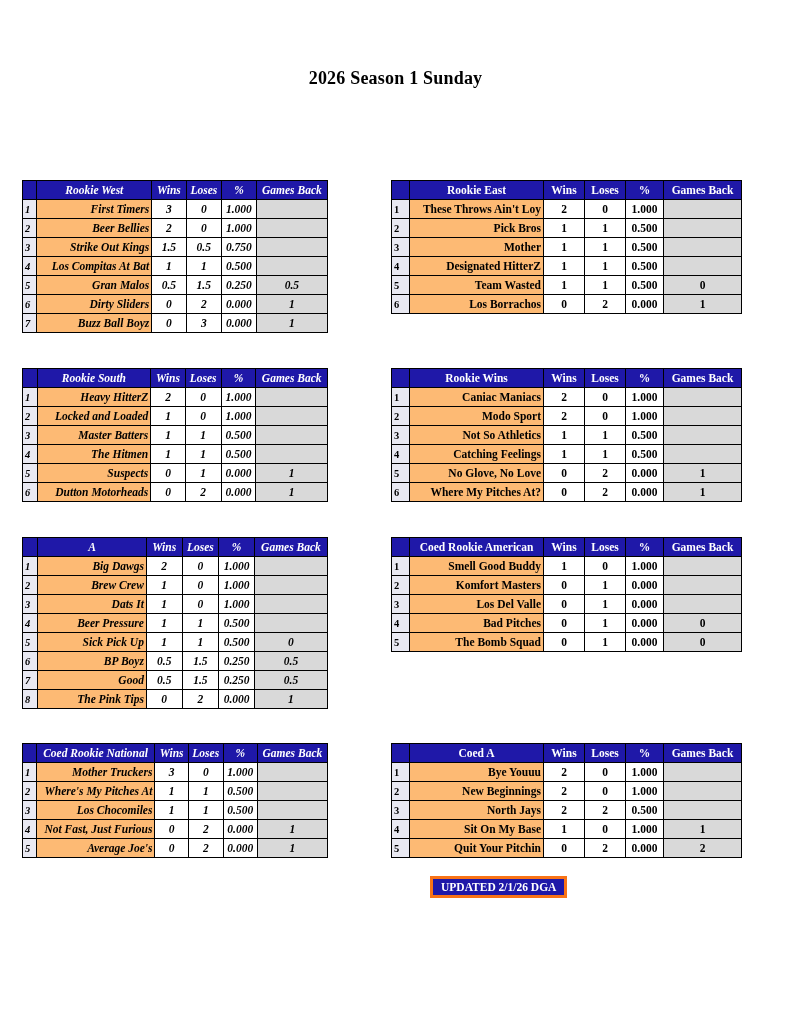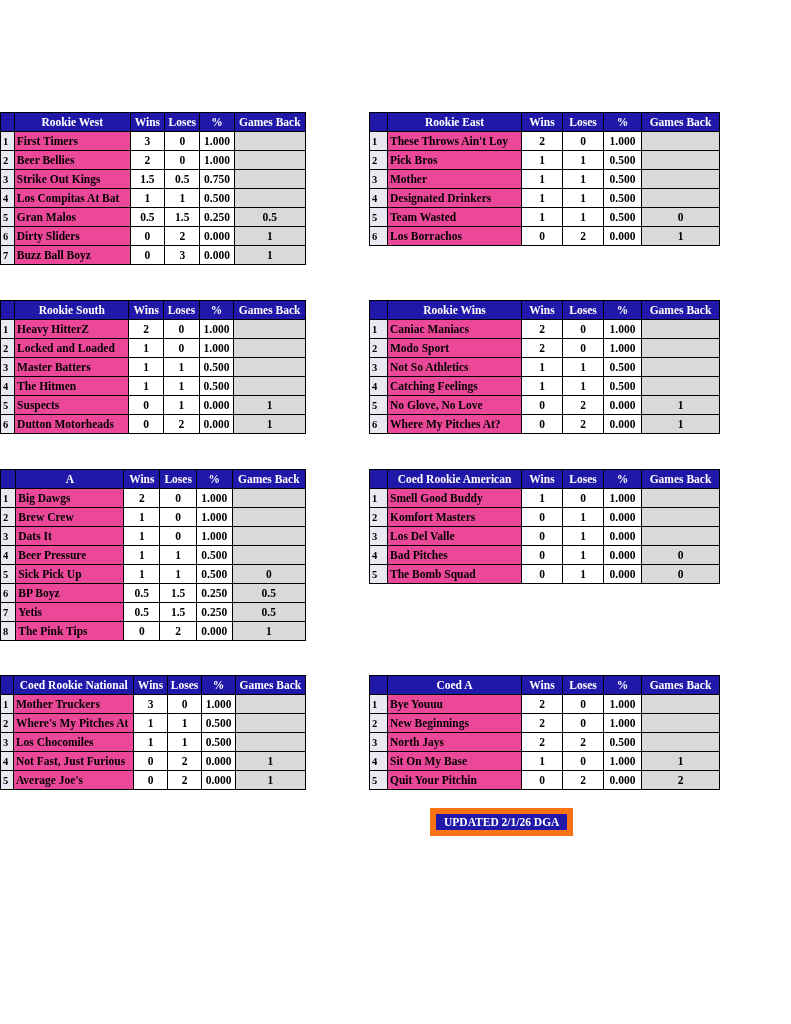--- a/index.html
+++ b/index.html
@@ -36,20 +36,22 @@
     left: 0;
     width: 791px;
   }
   .row-band {
     display: flex;
     justify-content: flex-start;
     margin-bottom: 0;
   }
   .col-left {
     width: 306px;
+    margin-left: 22px;
+    font-style: italic;
   }
   .col-right {
     width: 374px;
     margin-left: 63px;
   }
   table.standings {
     border-collapse: collapse;
     font-size: 11.5px;
     table-layout: fixed;
   }
@@ -74,40 +76,40 @@
     color: #ffffff;
   }
   td.rank {
     width: 13px;
     text-align: left;
     background: #e9e9f2;
     font-size: 10.5px;
     padding-left: 2px;
   }
   td.team {
-    text-align: left;
-    background: #ec4899;
+    text-align: right;
+    background: #fdba74;
     padding-left: 3px;
   }
   td.num {
     text-align: center;
     background: #ffffff;
   }
   td.gb {
     text-align: center;
     background: #d9d9d9;
   }
   .updated-wrap {
     position: absolute;
     left: 430px;
     top: 808px;
   }
   .updated {
     display: inline-block;
-    border: 6px solid #f97316;
+    border: 3px solid #f97316;
     background: #1f18a8;
     color: #ffffff;
     font-size: 11.5px;
     font-weight: bold;
     padding: 2px 8px;
     text-align: center;
   }
   
   .w-left col.c-rank { width: 13px; }
   .w-left col.c-team { width: 126px; }
@@ -121,20 +123,21 @@
   .w-right col.c-w    { width: 41px; }
   .w-right col.c-l    { width: 41px; }
   .w-right col.c-pct  { width: 38px; }
   .w-right col.c-gb   { width: 78px; }
 </style>
 </head>
 <body>
 
 <div class="page">
 
+  <div class="page-title">2026 Season 1 Sunday</div>
 
   <div class="grid" id="tables-grid">
       <div class="row-band" style="position: absolute; top: 0px; left: 0px;">
         <div class="col-left">
           <table class="standings w-left">
             <colgroup>
               <col class="c-rank">
               <col class="c-team">
               <col class="c-w">
               <col class="c-l">
@@ -251,21 +254,21 @@
               <tr>
                 <td class="rank">3</td>
                 <td class="team">Mother</td>
                 <td class="num">1</td>
                 <td class="num">1</td>
                 <td class="num">0.500</td>
                 <td class="gb"></td>
               </tr>
               <tr>
                 <td class="rank">4</td>
-                <td class="team">Designated Drinkers</td>
+                <td class="team">Designated HitterZ</td>
                 <td class="num">1</td>
                 <td class="num">1</td>
                 <td class="num">0.500</td>
                 <td class="gb"></td>
               </tr>
               <tr>
                 <td class="rank">5</td>
                 <td class="team">Team Wasted</td>
                 <td class="num">1</td>
                 <td class="num">1</td>
@@ -495,21 +498,21 @@
               <tr>
                 <td class="rank">6</td>
                 <td class="team">BP Boyz</td>
                 <td class="num">0.5</td>
                 <td class="num">1.5</td>
                 <td class="num">0.250</td>
                 <td class="gb">0.5</td>
               </tr>
               <tr>
                 <td class="rank">7</td>
-                <td class="team">Yetis</td>
+                <td class="team">Good</td>
                 <td class="num">0.5</td>
                 <td class="num">1.5</td>
                 <td class="num">0.250</td>
                 <td class="gb">0.5</td>
               </tr>
               <tr>
                 <td class="rank">8</td>
                 <td class="team">The Pink Tips</td>
                 <td class="num">0</td>
                 <td class="num">2</td>

